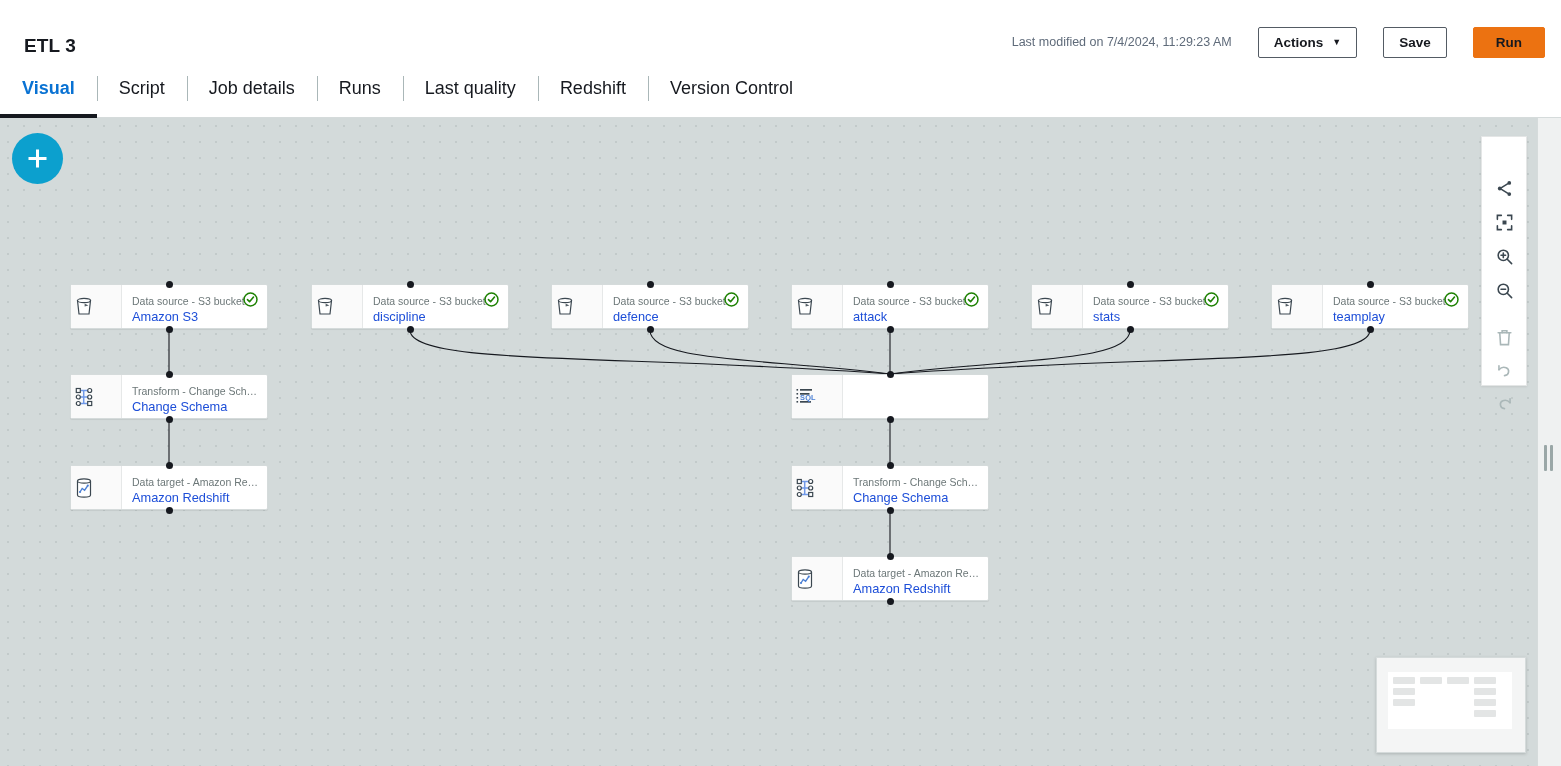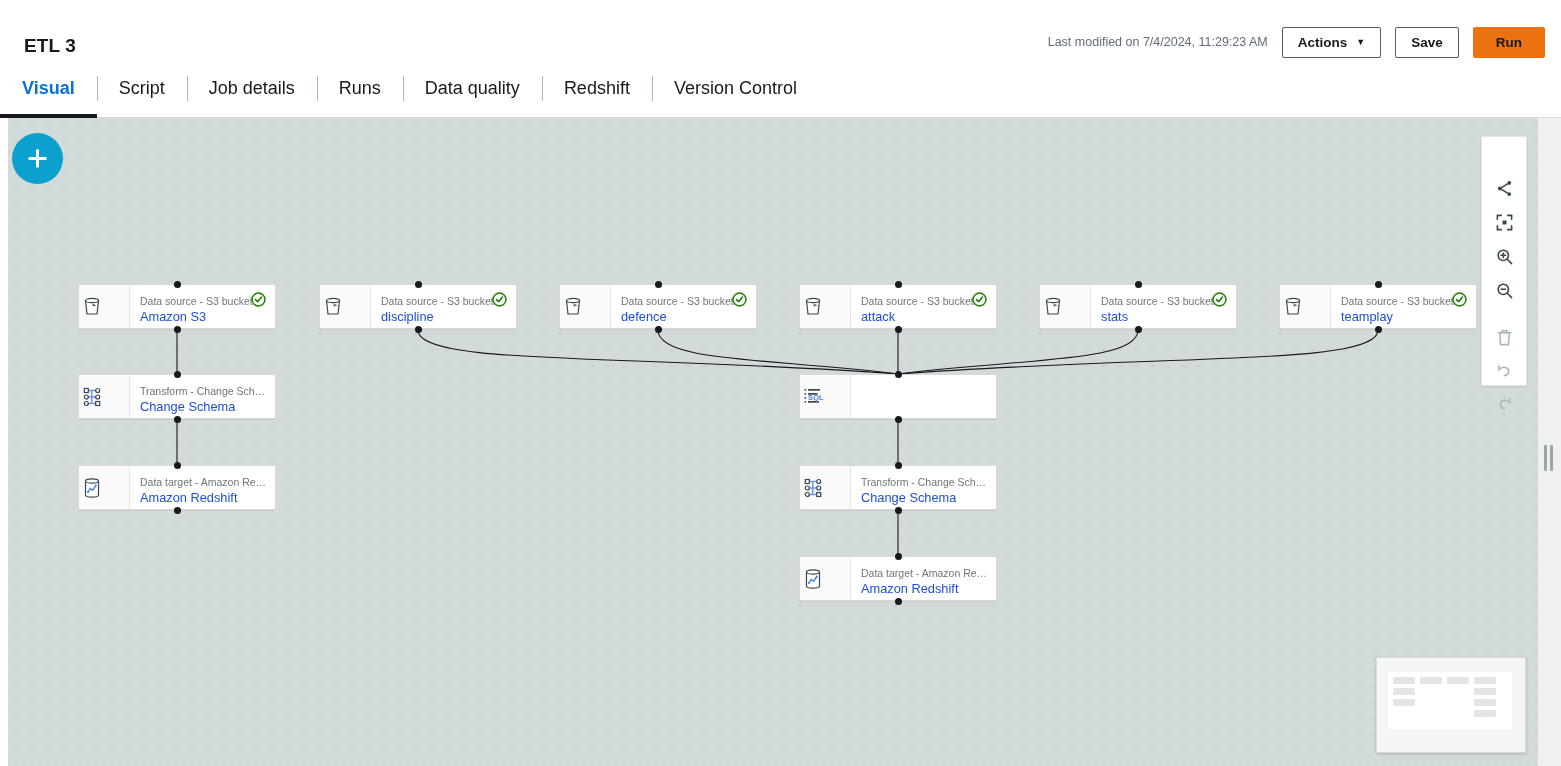--- a/index.html
+++ b/index.html
@@ -16,21 +16,21 @@
     position: absolute; left: 0; top: 16px; width: 1561px; height: 60px;
     background: #fff; border-bottom: 1px solid #e9ebed;
     display: flex; align-items: center;
   }
   .job-title {
     position: absolute; left: 24px; top: 19px;
     font-size: 19px; font-weight: bold; color: #16191f; letter-spacing: .1px;
   }
   .hdr-right {
     position: absolute; right: 16px; top: 0; height: 52px;
-    display: flex; align-items: center; gap: 14px;
+    display: flex; align-items: center; gap: 26px;
   }
   .last-modified { font-size: 12.5px; color: #5f6b7a; white-space: nowrap; }
   .btn {
     height: 31px; padding: 0 15px; border: 1px solid #545b64; border-radius: 2px;
     background: #fff; color: #16191f; font-size: 13.5px; font-weight: bold;
     font-family: "Liberation Sans", sans-serif; cursor: pointer;
     display: inline-flex; align-items: center; gap: 9px; white-space: nowrap;
   }
   .btn-run {
     background: #ec7211; border-color: #ec7211; color: #16191f;
@@ -54,21 +54,21 @@
     width: 1px; background: #aab7b8;
   }
   .tab.active { color: #0972d3; font-weight: bold; }
   .tab.active::after {
     content: ""; position: absolute; left: 0; right: 0; bottom: -1px;
     height: 4px; background: #16191f;
   }
 
   
   .canvas {
-    position: absolute; left: 8px; top: 118px; width: 1537px; height: 648px;
+    position: absolute; left: 0; top: 118px; width: 1537px; height: 648px;
     background-color: #d3dada;
     background-image: radial-gradient(circle, #c2caca 1.1px, transparent 1.2px);
     background-size: 16px 16px;
     overflow: hidden;
   }
   .canvas-right-strip {
     position: absolute; right: 0; top: 118px; width: 24px; height: 648px;
     background: #eff1f1; border-left: 1px solid #d5dbdb;
   }
   .drag-handle {
@@ -136,21 +136,21 @@
       <button class="btn">Save</button>
       <button class="btn btn-run">Run</button>
     </div>
   </div>
 
   <div class="tabs">
     <div class="tab active">Visual</div>
     <div class="tab">Script</div>
     <div class="tab">Job details</div>
     <div class="tab">Runs</div>
-    <div class="tab">Data quality</div>
+    <div class="tab">Last quality</div>
     <div class="tab">Redshift</div>
     <div class="tab">Version Control</div>
   </div>
 
   <div class="canvas">
     <svg class="edges" id="edge-layer" width="1537" height="648" viewBox="0 0 1537 648">
         <path d="M169,212 L169,256" fill="none" stroke="#16191f" stroke-width="1.1"></path>
         <path d="M169,302 L169,347" fill="none" stroke="#16191f" stroke-width="1.1"></path>
         <path d="M410,212 C410,248 620,236 890,256" fill="none" stroke="#16191f" stroke-width="1.1"></path>
         <path d="M650,212 C650,244 760,240 890,256" fill="none" stroke="#16191f" stroke-width="1.1"></path>

